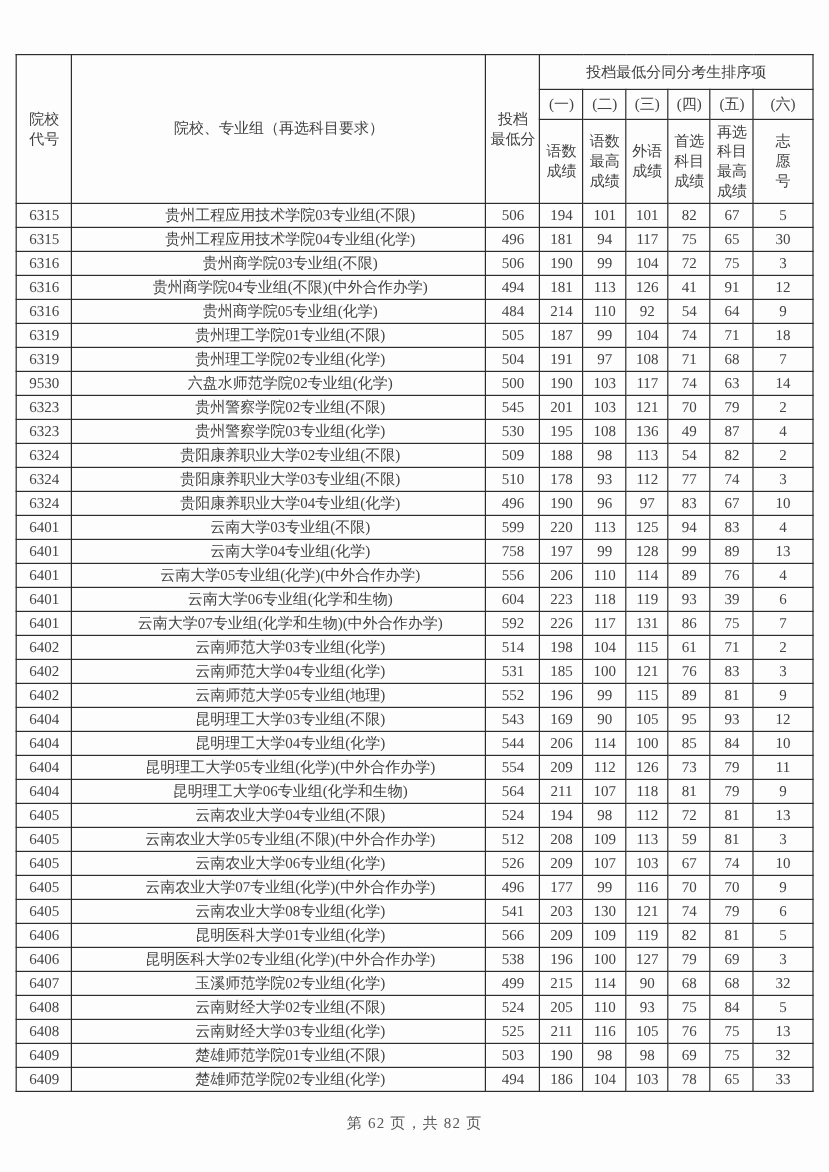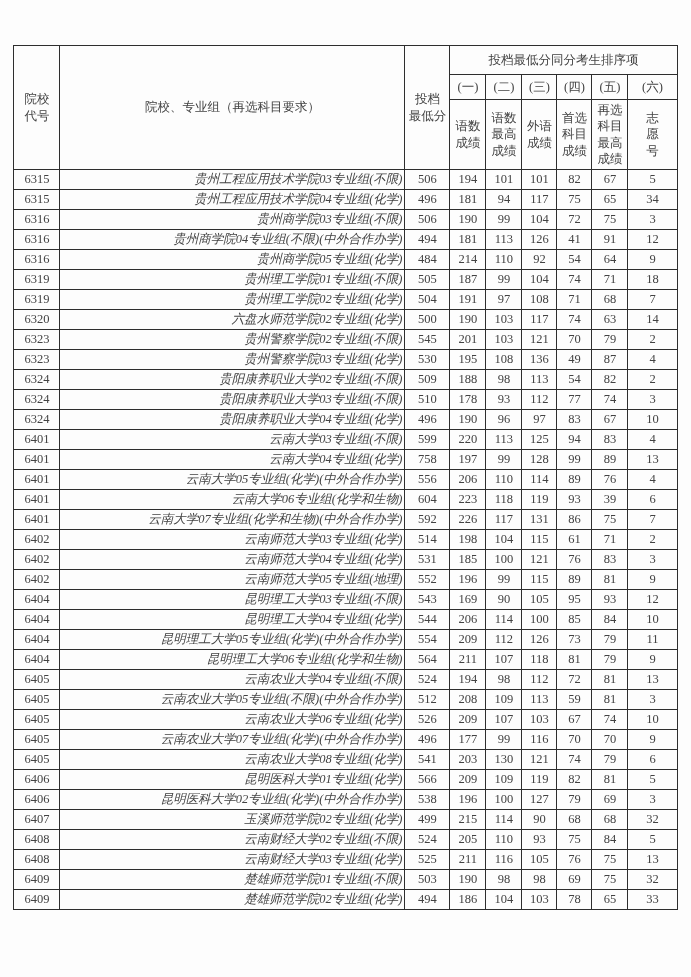--- a/index.html
+++ b/index.html
@@ -42,24 +42,23 @@
   tr.head-top th.sort-title { height: 24px; }
   tr.head-ord th { height: 20px; }
   tr.head-lbl th { height: 54px; }
   tbody td {
     font-size: 12.5px;
     height: 19px;
     padding: 0 2px;
     line-height: 1.1;
   }
   tbody td.name {
-    text-align: right;
+    text-align: center;
     padding-left: 21px;
     white-space: nowrap;
-    font-style: italic;
   }
   .footer {
     position: absolute;
     left: 0;
     right: 0;
     top: 928px;
     text-align: center;
     font-size: 12.5px;
     color: #585858;
     letter-spacing: 1px;
@@ -133,21 +132,21 @@
         </tr>
         <tr>
           <td>6315</td>
           <td class="name">贵州工程应用技术学院04专业组(化学)</td>
           <td>496</td>
           <td>181</td>
           <td>94</td>
           <td>117</td>
           <td>75</td>
           <td>65</td>
-          <td>34</td>
+          <td>30</td>
         </tr>
         <tr>
           <td>6316</td>
           <td class="name">贵州商学院03专业组(不限)</td>
           <td>506</td>
           <td>190</td>
           <td>99</td>
           <td>104</td>
           <td>72</td>
           <td>75</td>
@@ -191,21 +190,21 @@
           <td class="name">贵州理工学院02专业组(化学)</td>
           <td>504</td>
           <td>191</td>
           <td>97</td>
           <td>108</td>
           <td>71</td>
           <td>68</td>
           <td>7</td>
         </tr>
         <tr>
-          <td>6320</td>
+          <td>9530</td>
           <td class="name">六盘水师范学院02专业组(化学)</td>
           <td>500</td>
           <td>190</td>
           <td>103</td>
           <td>117</td>
           <td>74</td>
           <td>63</td>
           <td>14</td>
         </tr>
         <tr>
@@ -523,14 +522,15 @@
           <td>186</td>
           <td>104</td>
           <td>103</td>
           <td>78</td>
           <td>65</td>
           <td>33</td>
         </tr>
       </tbody>
   </table>
 
+  <div class="footer">第 62 页，共 82 页</div>
 
 </div>
 
 </body></html>

